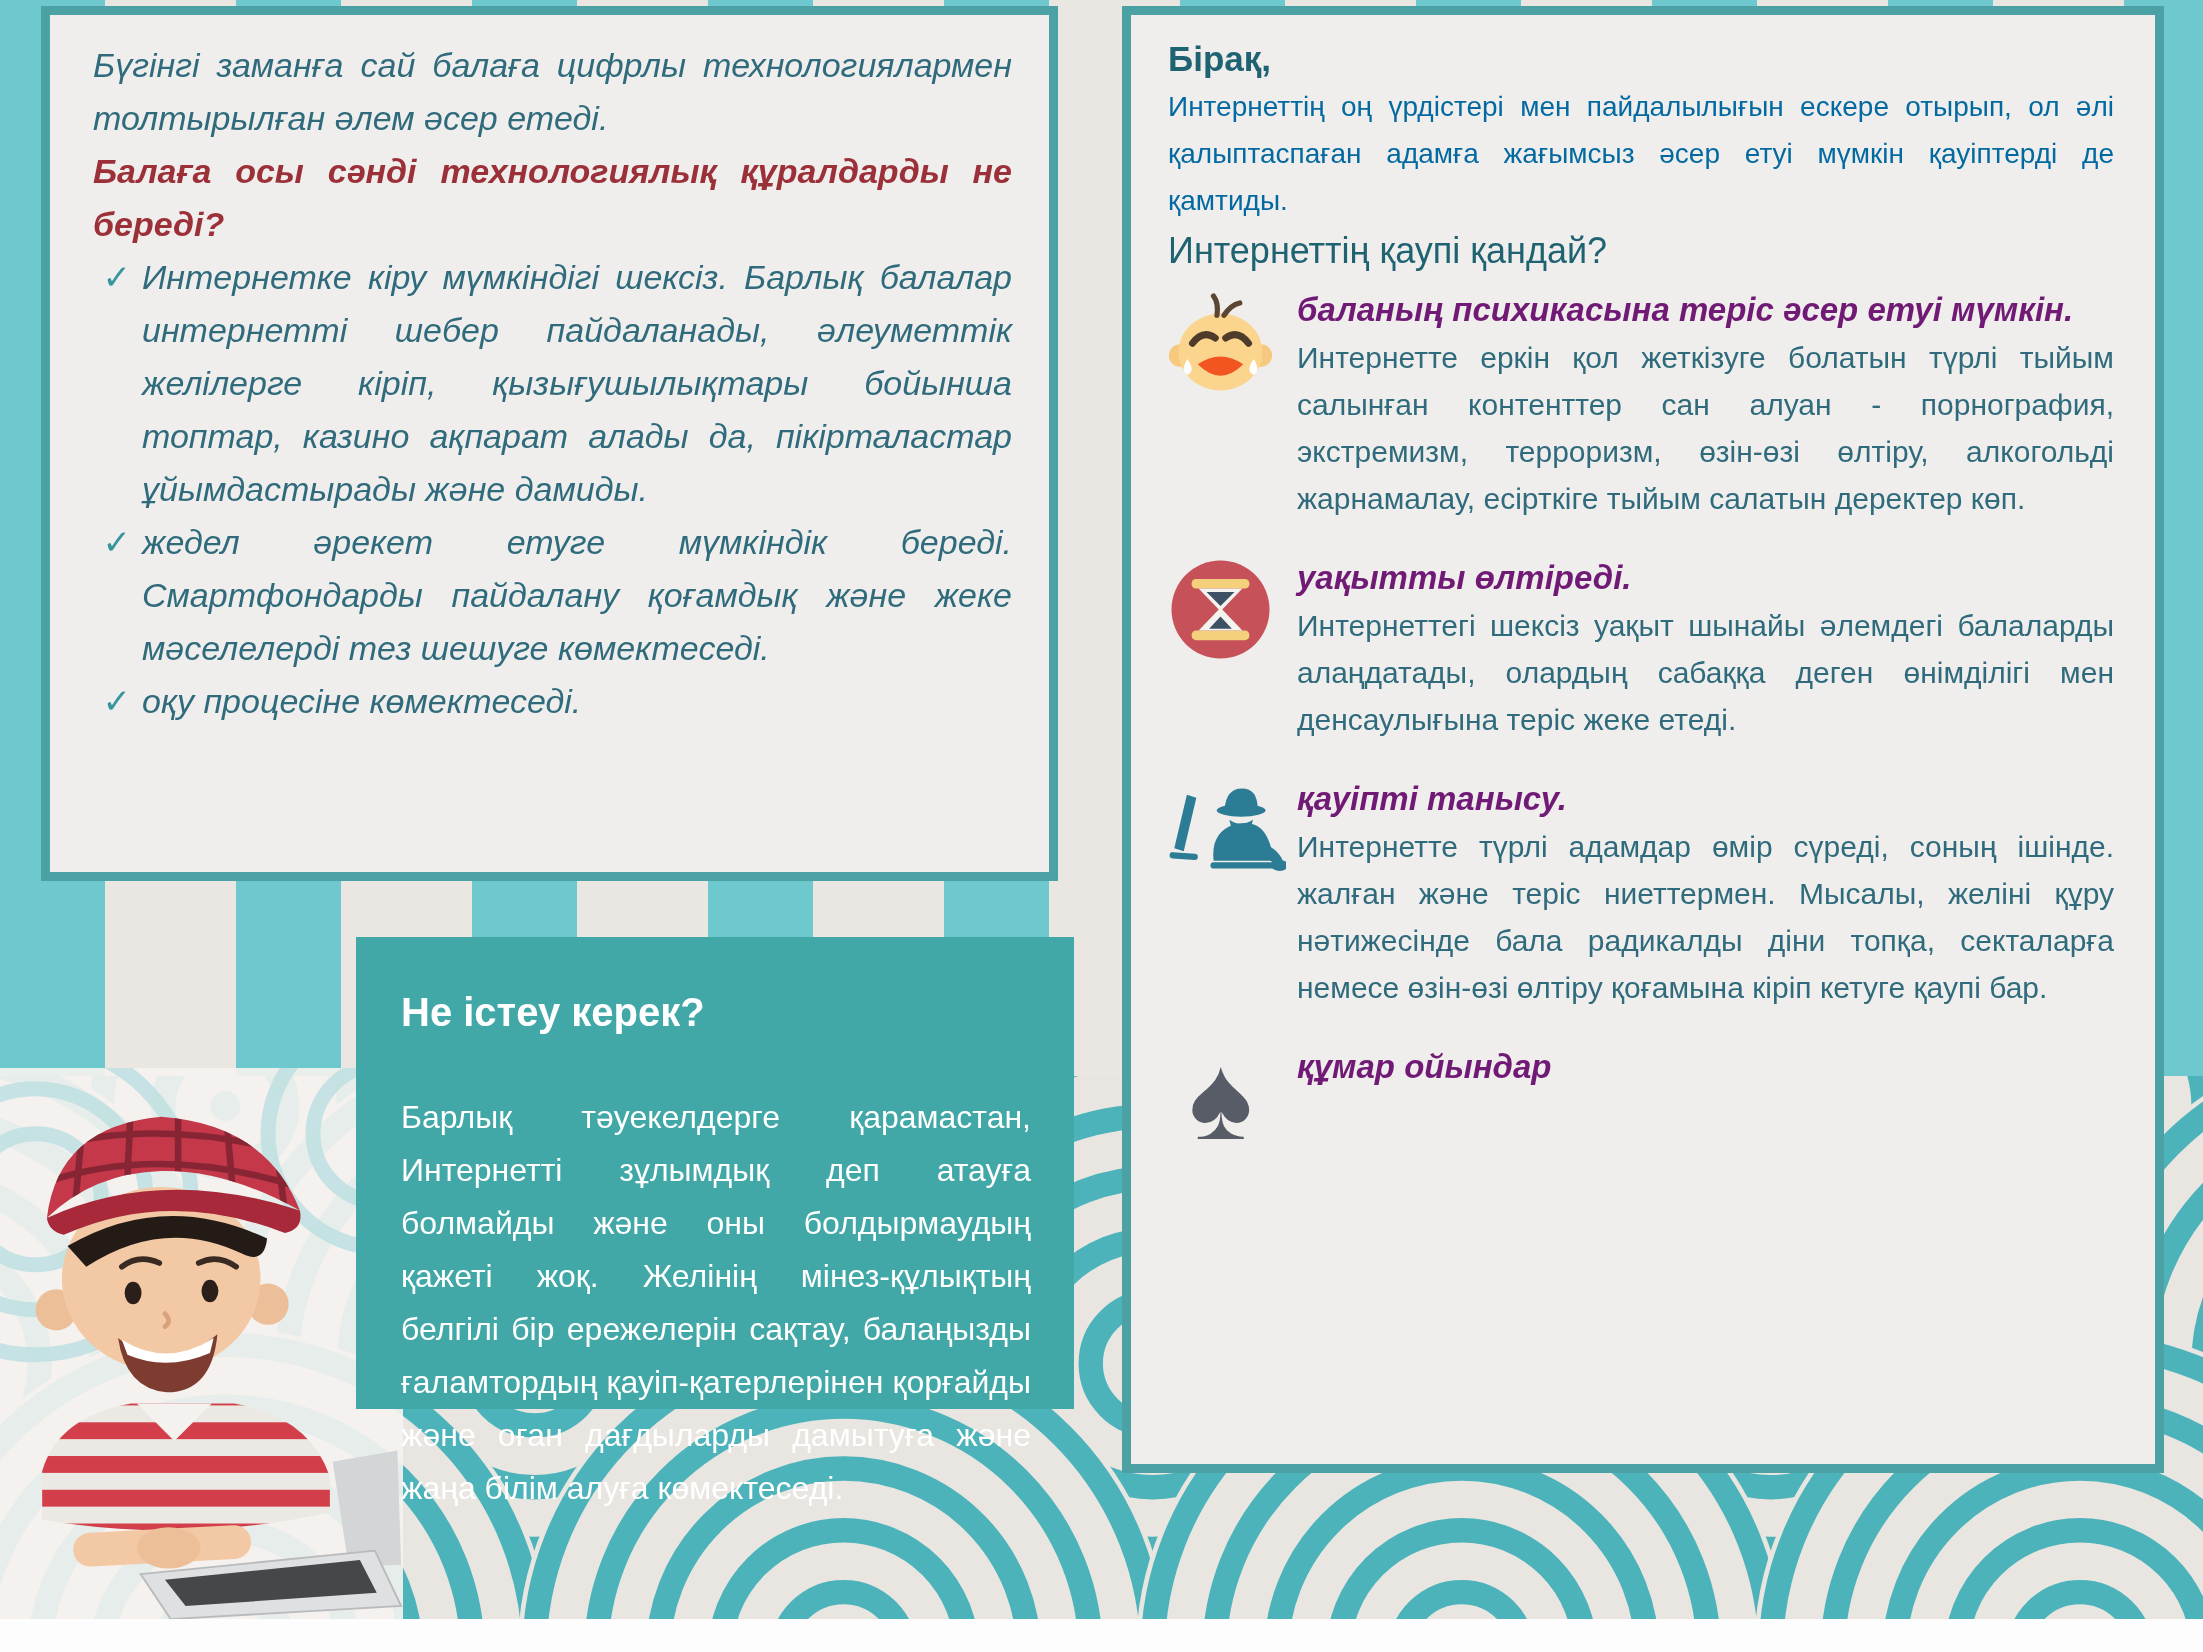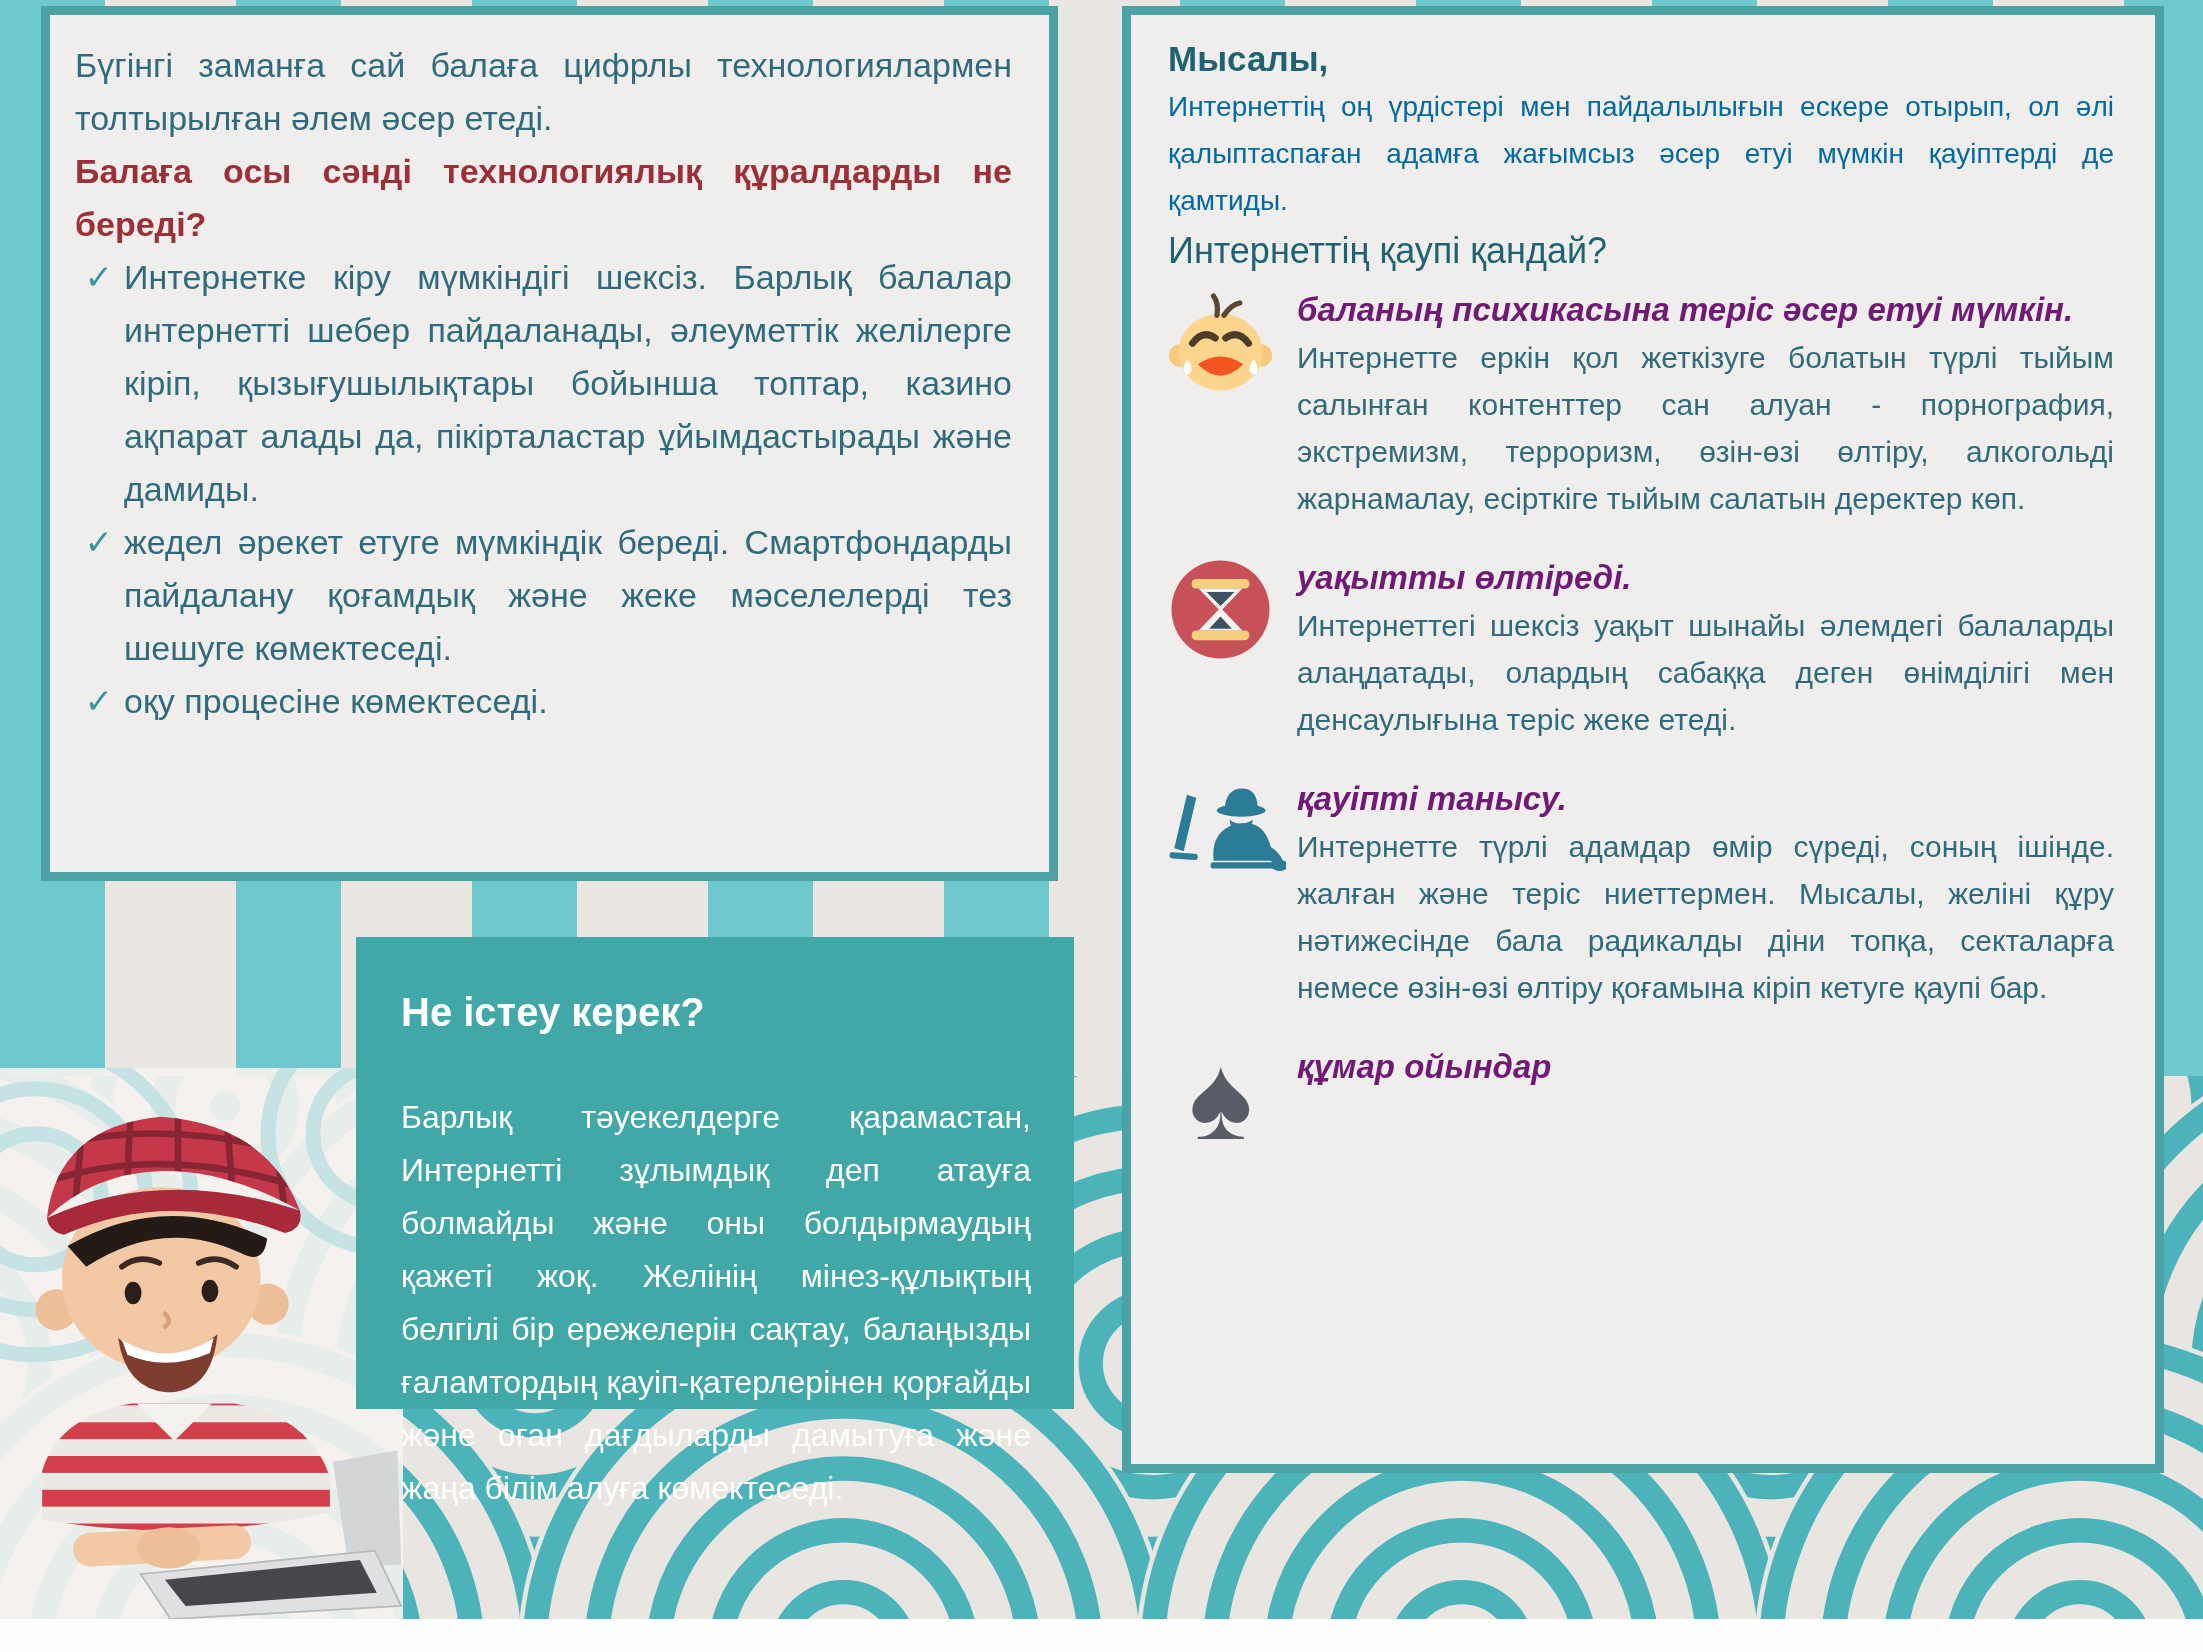--- a/index.html
+++ b/index.html
@@ -10,21 +10,21 @@
   .bg-stripes{position:absolute;left:0;top:0;width:2204px;height:1077px;z-index:0;
     background:repeating-linear-gradient(90deg,#6ec9cf 0 105px,#eae7e3 105px 236px);}
   .waves{position:absolute;left:0;top:1076px;z-index:1;}
   .photo-illustration{position:absolute;left:0;top:1068px;z-index:2;}
   .bottom-strip{position:absolute;left:0;top:1619px;width:2204px;height:34px;
     background:#fdfdfd;z-index:3;}
 
   
   .panel{position:absolute;background:#efeeec;border:9.4px solid #4ba1a3;
     box-sizing:border-box;z-index:4;}
-  .left-panel{left:41px;top:5.6px;width:1017px;height:875px;padding:24px 37px 0 25px;}
+  .left-panel{left:41px;top:5.6px;width:1017px;height:875px;padding:24px 37px 0 43px;font-style:italic;}
   .right-panel{left:1122px;top:5.6px;width:1042px;height:1467px;padding:19px 41px 0 37px;}
 
   .left-panel p,.right-panel p{margin:0;}
   .intro{color:#2f6b7c;font-size:34px;line-height:53px;text-align:justify;}
   .question{color:#9c3038;font-weight:bold;font-size:34px;line-height:53px;text-align:justify;}
   .bullet{display:flex;}
   .check{color:#35949c;font-size:34px;line-height:53px;width:49px;flex:none;
     padding-left:9.4px;box-sizing:border-box;}
   .bullet p{flex:1;color:#2f6b7c;font-size:34px;line-height:53px;text-align:justify;}
 
@@ -155,21 +155,21 @@
       <span class="check">✓</span>
       <p>жедел әрекет етуге мүмкіндік береді. Смартфондарды пайдалану қоғамдық және жеке мәселелерді тез шешуге көмектеседі.</p>
     </div>
     <div class="bullet">
       <span class="check">✓</span>
       <p>оқу процесіне көмектеседі.</p>
     </div>
   </div>
 
   <div class="panel right-panel">
-    <p class="rp-label">Мысалы,</p>
+    <p class="rp-label">Бірақ,</p>
     <p class="rp-intro">Интернеттің оң үрдістері мен пайдалылығын ескере отырып, ол әлі қалыптаспаған адамға жағымсыз әсер етуі мүмкін қауіптерді де қамтиды.</p>
     <p class="rp-question">Интернеттің қаупі қандай?</p>
 
     <div class="section">
       <div class="sec-icon">
         <svg width="105" height="105" viewBox="0 0 120 120">
           <circle cx="14" cy="76" r="13" fill="#f6c97f"></circle>
           <circle cx="106" cy="76" r="13" fill="#f6c97f"></circle>
           <ellipse cx="60" cy="72" rx="48" ry="44" fill="#fbd48d"></ellipse>
           <path d="M56,30 Q58,16 52,8" stroke="#5a4632" stroke-width="6" fill="none" stroke-linecap="round"></path>

